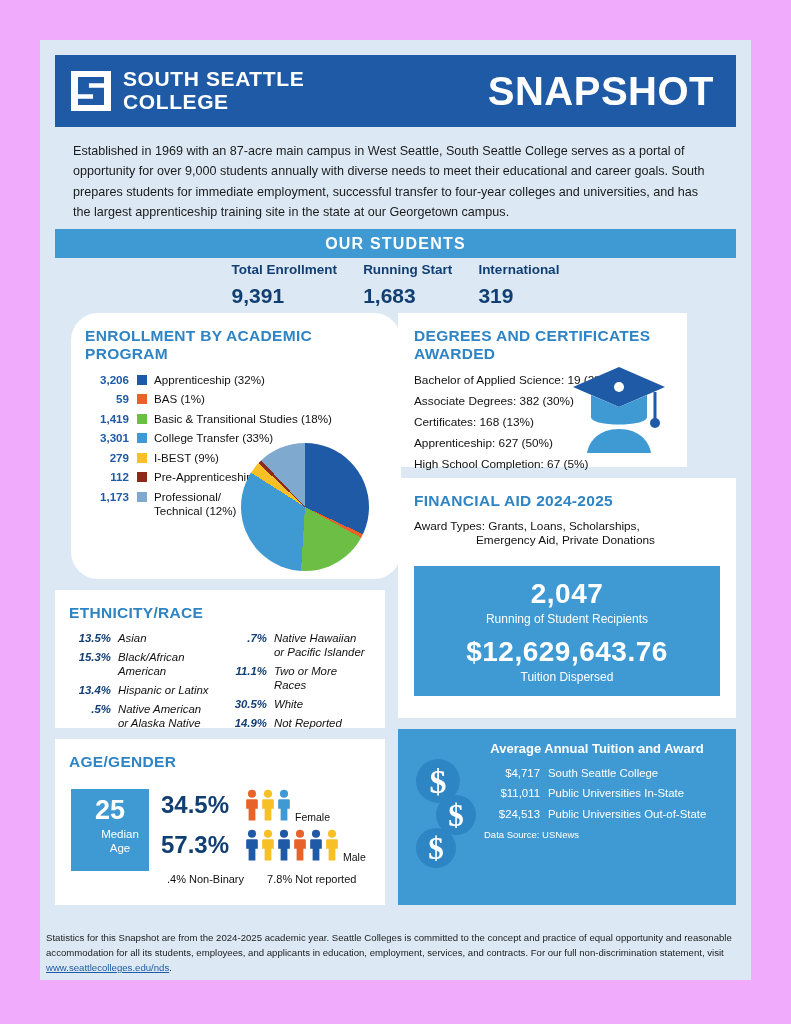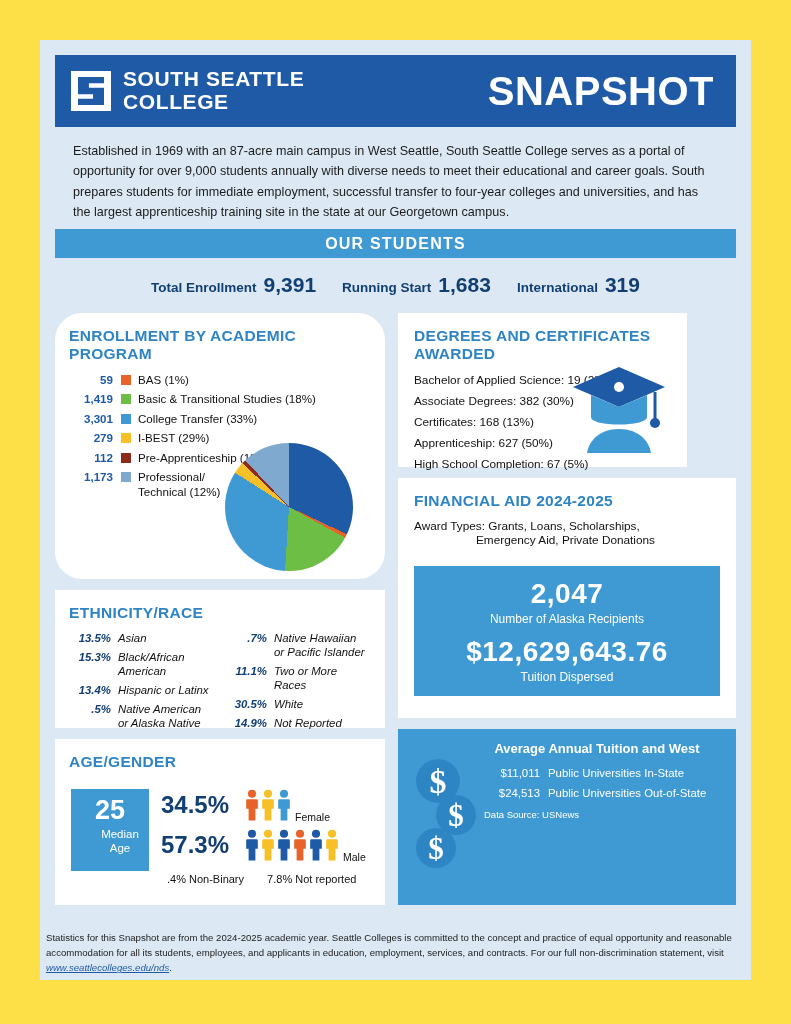--- a/index.html
+++ b/index.html
@@ -5,21 +5,21 @@
   * { box-sizing: border-box; }
   html, body {
     margin: 0; padding: 0;
     width: 791px; height: 1024px;
     background: #ffffff;
     font-family: "Liberation Sans", sans-serif;
   }
   .page {
     position: relative;
     width: 791px; height: 1024px;
-    background: #fde047;
+    background: #f0abfc;
     overflow: hidden;
   }
   .sheet {
     position: absolute;
     left: 40px; top: 40px;
     width: 711px; height: 940px;
     background: #dce9f4;
   }
 
   
@@ -67,33 +67,33 @@
     color: #ffffff; font-weight: bold; font-size: 16px;
     letter-spacing: 1.2px;
     display: flex; align-items: center; justify-content: center;
   }
   .totals {
     position: absolute; left: 55px; top: 266px;
     width: 681px; height: 38px;
     display: flex; align-items: center; justify-content: center;
     gap: 26px; color: #123f73;
   }
-  .totals .item { display: flex; align-items: baseline; gap: 7px; }
+  .totals .item { display: flex; align-items: baseline; gap: 7px; flex-direction: column; }
   .totals .lbl { font-size: 13.5px; font-weight: bold; }
   .totals .num { font-size: 21px; font-weight: bold; }
 
   
   .card { position: absolute; background: #ffffff; }
   .card-title {
     color: #2e84c4; font-weight: bold; font-size: 15.5px;
     letter-spacing: .3px;
   }
 
   
-  #card-enroll { left: 55px; top: 313px; width: 330px; height: 266px; padding: 14px 14px 4px 14px; border-radius: 27px; }
+  #card-enroll { left: 71px; top: 313px; width: 330px; height: 266px; padding: 14px 14px 4px 14px; border-radius: 27px; }
   .legend { margin-top: 10px; }
   .legend-row { display: flex; align-items: flex-start; margin-bottom: 5px; font-size: 11.6px; color: #111; }
   .legend-num { width: 44px; text-align: right; color: #1f5aa6; font-weight: bold; font-size: 11.6px; flex: none; }
   .legend-sw { width: 10px; height: 10px; margin: 2px 7px 0 8px; flex: none; }
   .legend-lbl { line-height: 1.25; }
   .pie-wrap { position: absolute; left: 148px; top: 130px; width: 175px; height: 128px; }
   .pie {
     position: absolute; left: 22px; top: 0;
     width: 128px; height: 128px; border-radius: 50%;
   }
@@ -147,21 +147,21 @@
   .tui-row { display: flex; font-size: 11.4px; color: #ffffff; margin-bottom: 6px; line-height: 1.25; }
   .tui-amt { width: 56px; text-align: right; flex: none; margin-right: 8px; }
   .tui-src { margin-left: 72px; margin-top: 8px; font-size: 9.5px; color: #ffffff; }
   .dollars { position: absolute; left: 14px; top: 26px; width: 76px; height: 120px; }
 
   
   .footer {
     position: absolute; left: 46px; top: 930px; width: 700px;
     font-size: 9.6px; color: #1b1b1b; line-height: 1.58;
   }
-  .footer a { color: #1f5aa6; font-style: italic; }
+  .footer a { color: #1f5aa6; }
 </style>
 </head>
 <body>
 
 <div class="page">
   <div class="sheet"></div>
 
   <div class="header">
     <div class="logo-wrap">
       <div class="logo-mark"></div>
@@ -188,38 +188,43 @@
     <div class="item">
       <span class="lbl">International</span>
       <span class="num">319</span>
     </div>
   </div>
 
   <div class="card" id="card-enroll">
     <div class="card-title">ENROLLMENT BY ACADEMIC PROGRAM</div>
     <div class="legend" id="enroll-legend">
         <div class="legend-row">
+          <span class="legend-num">3,206</span>
+          <span class="legend-sw" style="background: rgb(31, 90, 166);"></span>
+          <span class="legend-lbl">Apprenticeship (32%)</span>
+        </div>
+        <div class="legend-row">
           <span class="legend-num">59</span>
           <span class="legend-sw" style="background: rgb(232, 99, 42);"></span>
           <span class="legend-lbl">BAS (1%)</span>
         </div>
         <div class="legend-row">
           <span class="legend-num">1,419</span>
           <span class="legend-sw" style="background: rgb(108, 190, 69);"></span>
           <span class="legend-lbl">Basic &amp; Transitional Studies (18%)</span>
         </div>
         <div class="legend-row">
           <span class="legend-num">3,301</span>
           <span class="legend-sw" style="background: rgb(63, 154, 212);"></span>
           <span class="legend-lbl">College Transfer (33%)</span>
         </div>
         <div class="legend-row">
           <span class="legend-num">279</span>
           <span class="legend-sw" style="background: rgb(246, 192, 38);"></span>
-          <span class="legend-lbl">I-BEST (29%)</span>
+          <span class="legend-lbl">I-BEST (9%)</span>
         </div>
         <div class="legend-row">
           <span class="legend-num">112</span>
           <span class="legend-sw" style="background: rgb(140, 43, 27);"></span>
           <span class="legend-lbl">Pre-Apprenticeship (1%)</span>
         </div>
         <div class="legend-row">
           <span class="legend-num">1,173</span>
           <span class="legend-sw" style="background: rgb(127, 169, 207);"></span>
           <span class="legend-lbl">Professional/<br>Technical (12%)</span>
@@ -251,21 +256,21 @@
 
   <div class="card" id="card-finaid">
     <div class="card-title">FINANCIAL AID 2024-2025</div>
     <div class="fa-line">
       <span>Award Types:</span>
       <span>Grants, Loans, Scholarships,</span>
     </div>
     <div class="fa-line2">Emergency Aid, Private Donations</div>
     <div class="fa-box">
       <div class="fa-num1">2,047</div>
-      <div class="fa-cap1">Number of Alaska Recipients</div>
+      <div class="fa-cap1">Running of Student Recipients</div>
       <div class="fa-num2">$12,629,643.76</div>
       <div class="fa-cap2">Tuition Dispersed</div>
     </div>
   </div>
 
   <div class="card" id="card-eth">
     <div class="card-title">ETHNICITY/RACE</div>
     <div class="eth-cols">
       <div class="eth-col" id="eth-left">
           <div class="eth-row">
@@ -365,35 +370,39 @@
         <div class="g-tag">Male</div>
       </div>
     </div>
     <div class="g-foot">
       <span>.4% Non-Binary</span>
       <span>7.8% Not reported</span>
     </div>
   </div>
 
   <div class="card" id="card-tuition">
-    <div class="tui-title">Average Annual Tuition and West</div>
+    <div class="tui-title">Average Annual Tuition and Award</div>
     <svg class="dollars" viewBox="0 0 76 120">
       <g fill="#2e84c4" opacity="0.95">
         <circle cx="26" cy="26" r="22"></circle>
           <circle cx="44" cy="60" r="20"></circle>
           <circle cx="24" cy="93" r="20"></circle>
       </g>
       <g fill="#ffffff" font-family="Liberation Serif, serif" font-weight="bold">
         <text x="26" y="38" font-size="34" text-anchor="middle">$</text>
         <text x="44" y="71" font-size="31" text-anchor="middle">$</text>
         <text x="24" y="104" font-size="31" text-anchor="middle">$</text>
       </g>
     </svg>
     <div class="tui-list" id="tui-list">
         <div class="tui-row">
+          <span class="tui-amt">$4,717</span>
+          <span>South Seattle College</span>
+        </div>
+        <div class="tui-row">
           <span class="tui-amt">$11,011</span>
           <span>Public Universities In-State</span>
         </div>
         <div class="tui-row">
           <span class="tui-amt">$24,513</span>
           <span>Public Universities Out-of-State</span>
         </div>
       </div>
     <div class="tui-src">Data Source: USNews</div>
   </div>

